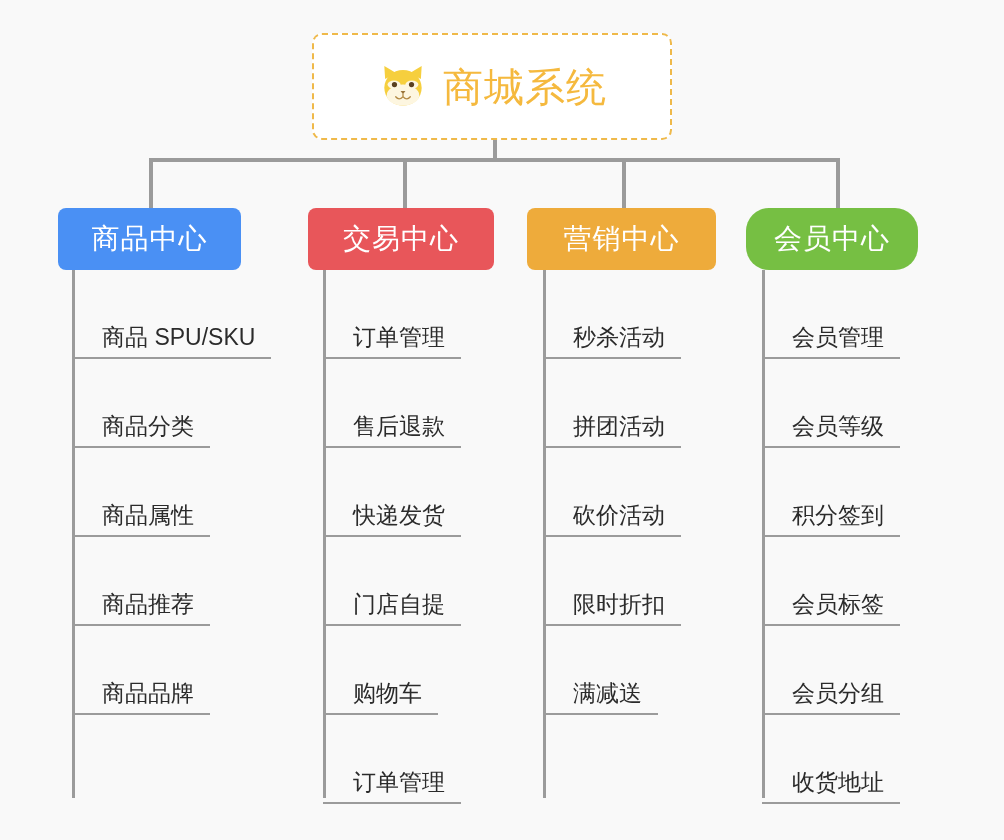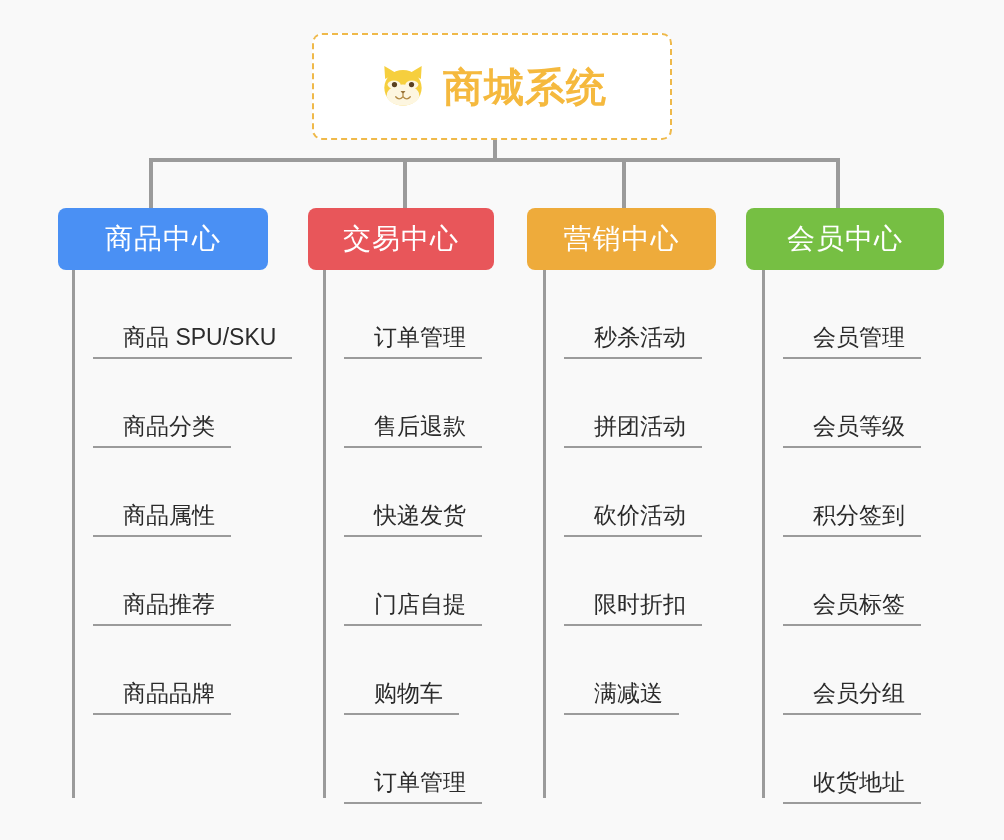--- a/index.html
+++ b/index.html
@@ -43,21 +43,21 @@
     flex: 0 0 52px;
     position: relative;
     display: block;
   }
   .root-title {
     font-size: 40px;
     line-height: 1;
     color: #f5b93e;
     letter-spacing: 1px;
     white-space: nowrap;
-    font-weight: 700;
+    font-weight: 400;
   }
 
   
   .conn {
     position: absolute;
     background: #9b9b9b;
   }
   .conn-v-root {
     left: 493px;
     top: 140px;
@@ -105,21 +105,20 @@
   .col-items {
     position: absolute;
     top: 270px;
   }
   .leaf-item {
     position: relative;
     height: 89px;
     display: flex;
     align-items: flex-end;
     box-sizing: border-box;
-    padding-left: 21px;
   }
   .leaf-label {
     font-size: 23px;
     line-height: 1;
     color: #2b2b2b;
     white-space: nowrap;
     padding: 0 16px 8px 30px;
     border-bottom: 2px solid #9b9b9b;
     display: inline-block;
   }
@@ -153,21 +152,21 @@
       </svg>
     </span>
     <span class="root-title">商城系统</span>
   </div>
 
   <div class="conn conn-v-root"></div>
   <div class="conn conn-h-main"></div>
 
   <div id="columns-layer">
       <div class="conn conn-drop" style="left: 149px; background: rgb(155, 155, 155);"></div>
-      <div class="cat-box" style="left: 58px; width: 210px; background: rgb(74, 144, 244);">
+      <div class="cat-box" style="left: 58px; width: 183px; background: rgb(74, 144, 244);">
         <span class="cat-label">商品中心</span>
       </div>
       <div class="col-spine" style="left: 72px; background: rgb(155, 155, 155); height: 528px;"></div>
       <div class="col-items" style="left: 72px; top: 270px;">
         <div class="leaf-item">
           <span class="leaf-label">商品 SPU/SKU</span>
         </div>
         <div class="leaf-item">
           <span class="leaf-label">商品分类</span>
         </div>
@@ -222,21 +221,21 @@
           <span class="leaf-label">砍价活动</span>
         </div>
         <div class="leaf-item">
           <span class="leaf-label">限时折扣</span>
         </div>
         <div class="leaf-item">
           <span class="leaf-label">满减送</span>
         </div>
       </div>
       <div class="conn conn-drop" style="left: 836px; background: rgb(155, 155, 155);"></div>
-      <div class="cat-box" style="left: 746px; width: 198px; background: rgb(118, 191, 67);">
+      <div class="cat-box" style="left: 746px; width: 172px; background: rgb(118, 191, 67); border-radius: 23px;">
         <span class="cat-label">会员中心</span>
       </div>
       <div class="col-spine" style="left: 762px; background: rgb(155, 155, 155); height: 528px;"></div>
       <div class="col-items" style="left: 762px; top: 270px;">
         <div class="leaf-item">
           <span class="leaf-label">会员管理</span>
         </div>
         <div class="leaf-item">
           <span class="leaf-label">会员等级</span>
         </div>

